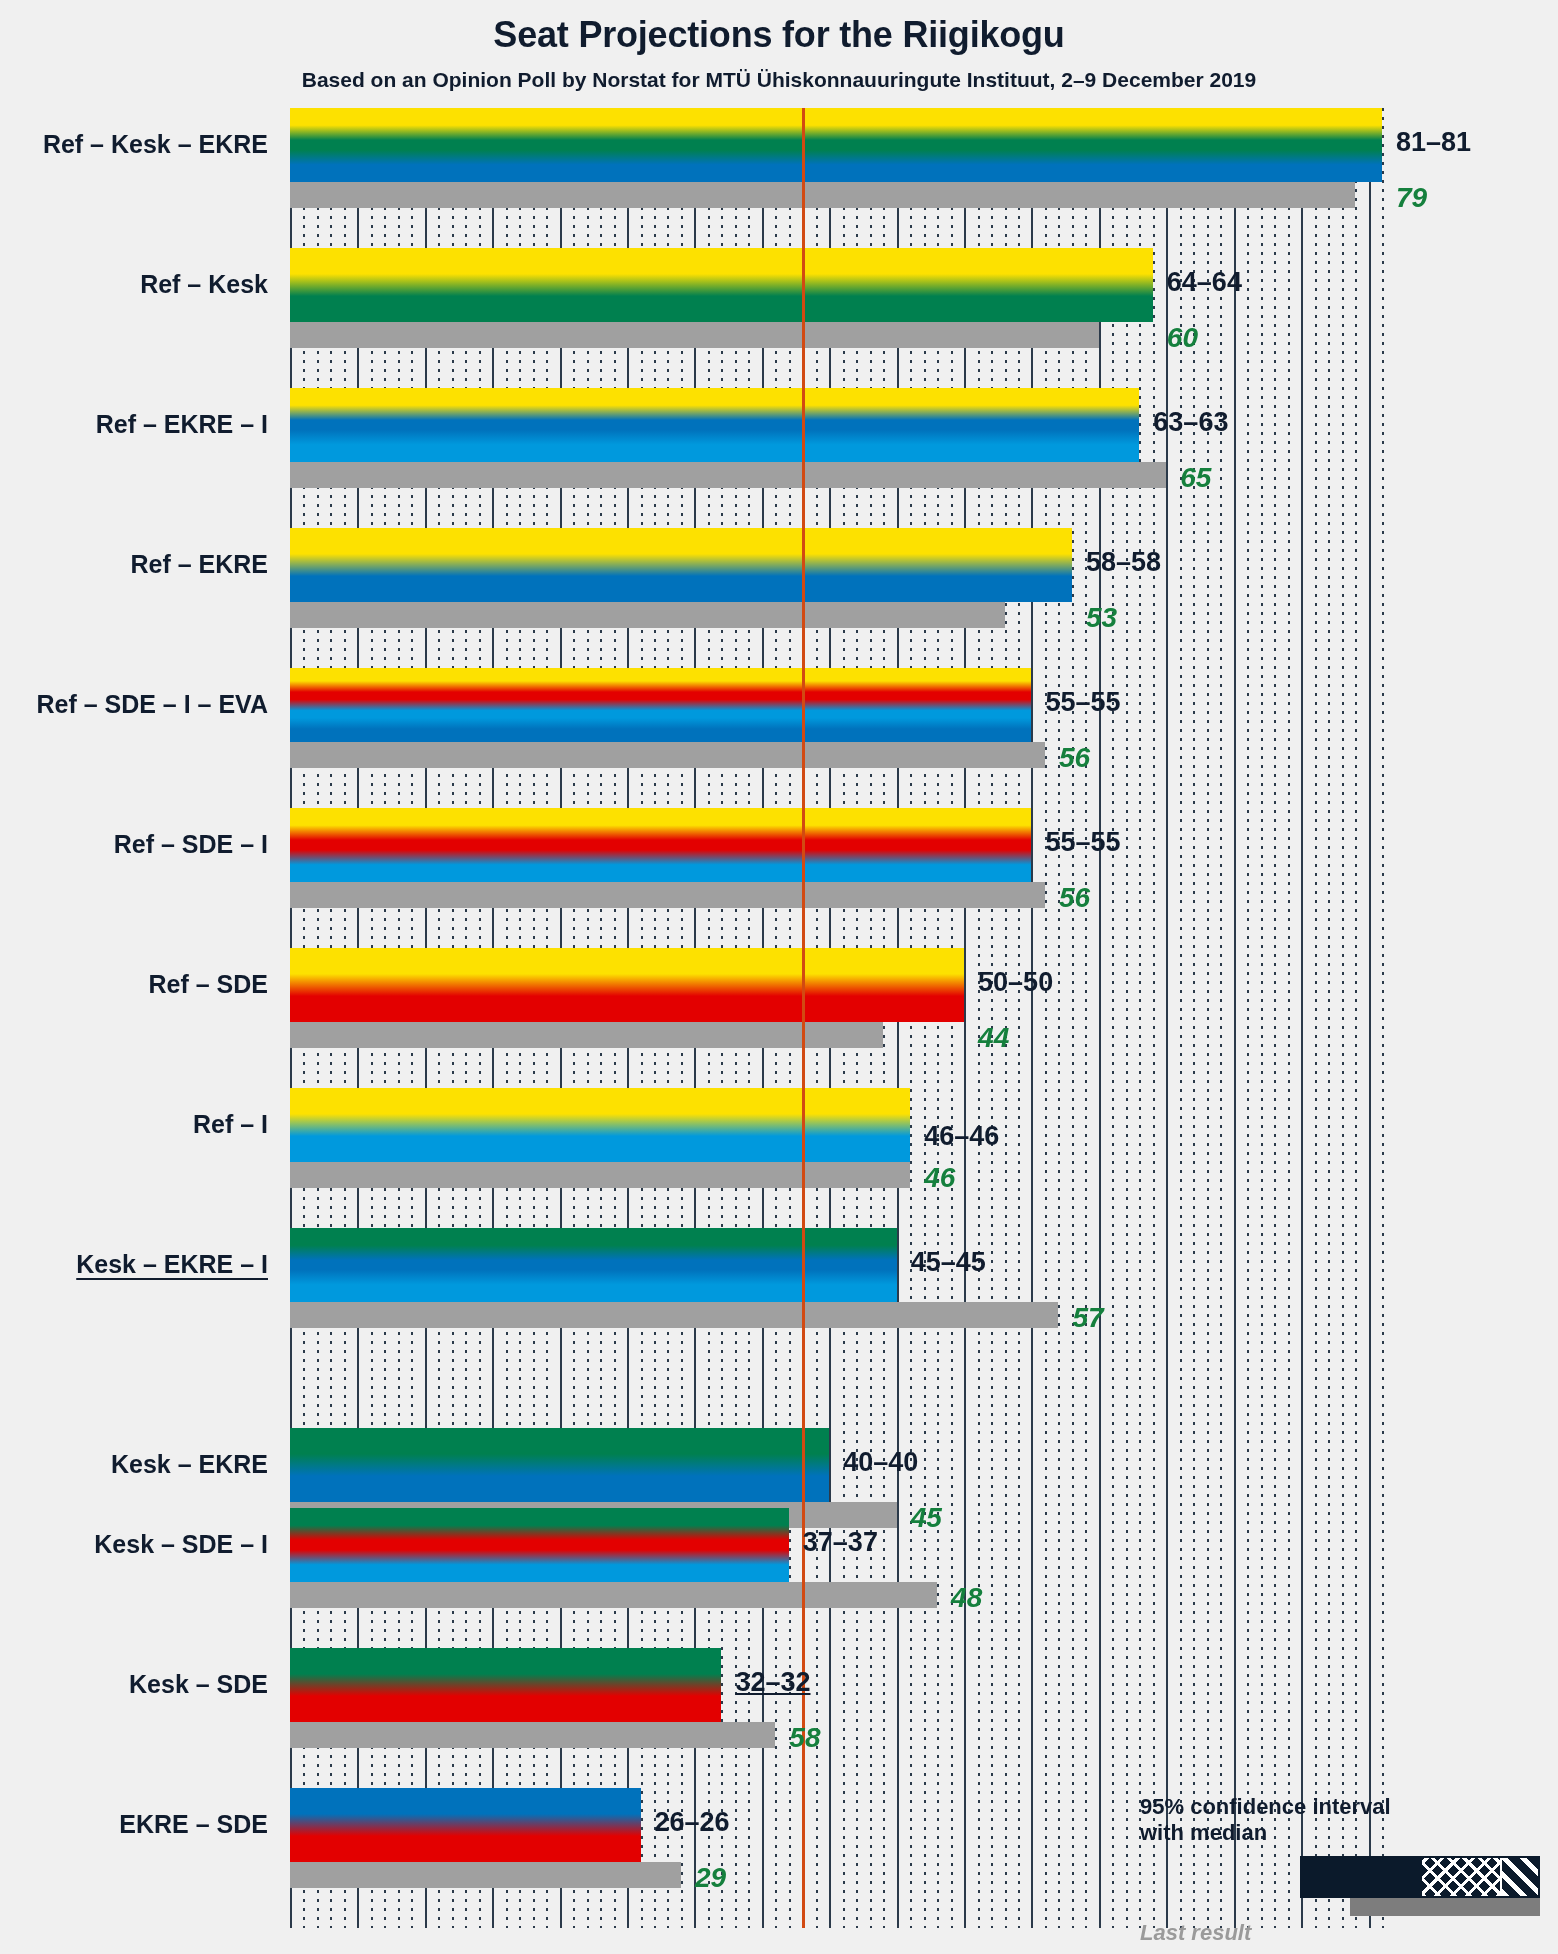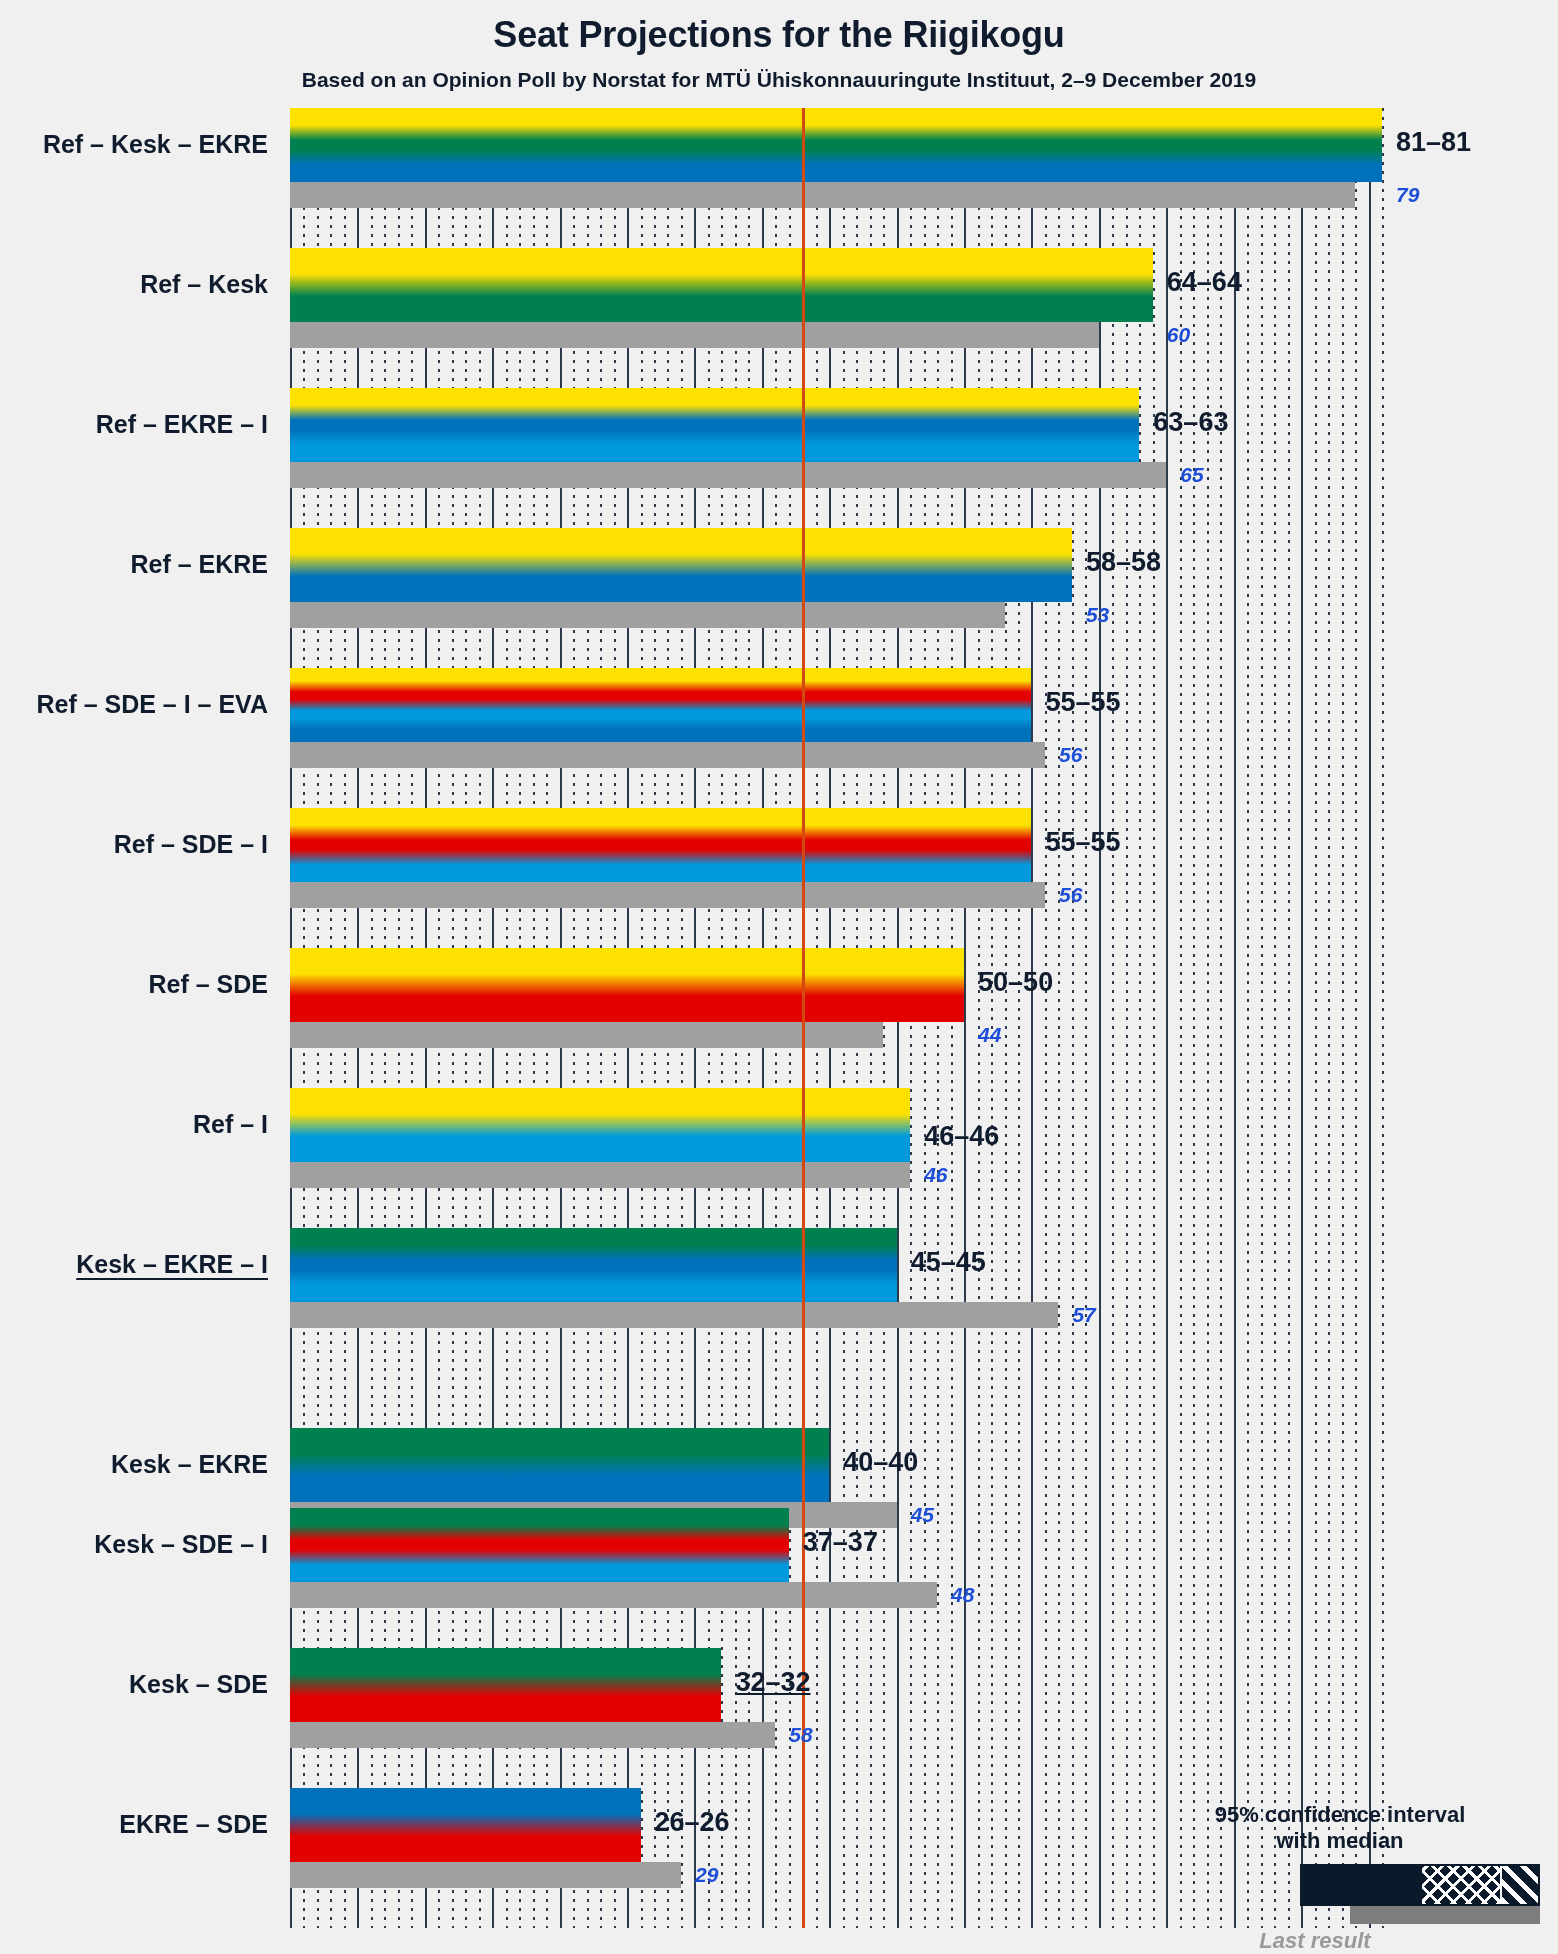--- a/index.html
+++ b/index.html
@@ -74,29 +74,29 @@
     position:absolute;
     white-space:nowrap;
     font-size:27px;font-weight:bold;
     color:#101c2e;
     line-height:1;
     z-index:7;
   }
   .lasttext{
     position:absolute;
     white-space:nowrap;
-    font-size:21px;font-style:italic;font-weight:bold;
-    color:#1d4ed8;
+    font-size:28px;font-style:italic;font-weight:bold;
+    color:#15803d;
     line-height:1;
     z-index:7;
   }
 
   
   .legend{
-    position:absolute;right:18px;bottom:0;width:400px;text-align:center;
+    position:absolute;right:18px;bottom:8px;width:400px;text-align:left;
   }
   .legend-title{
     font-size:22px;font-weight:bold;color:#101c2e;line-height:1.18;
   }
   .legend-bar{
     position:relative;
     margin-top:10px;margin-left:auto;
     width:240px;height:42px;
     background:#0b1a2b;
     border:2px solid #0b1a2b;

